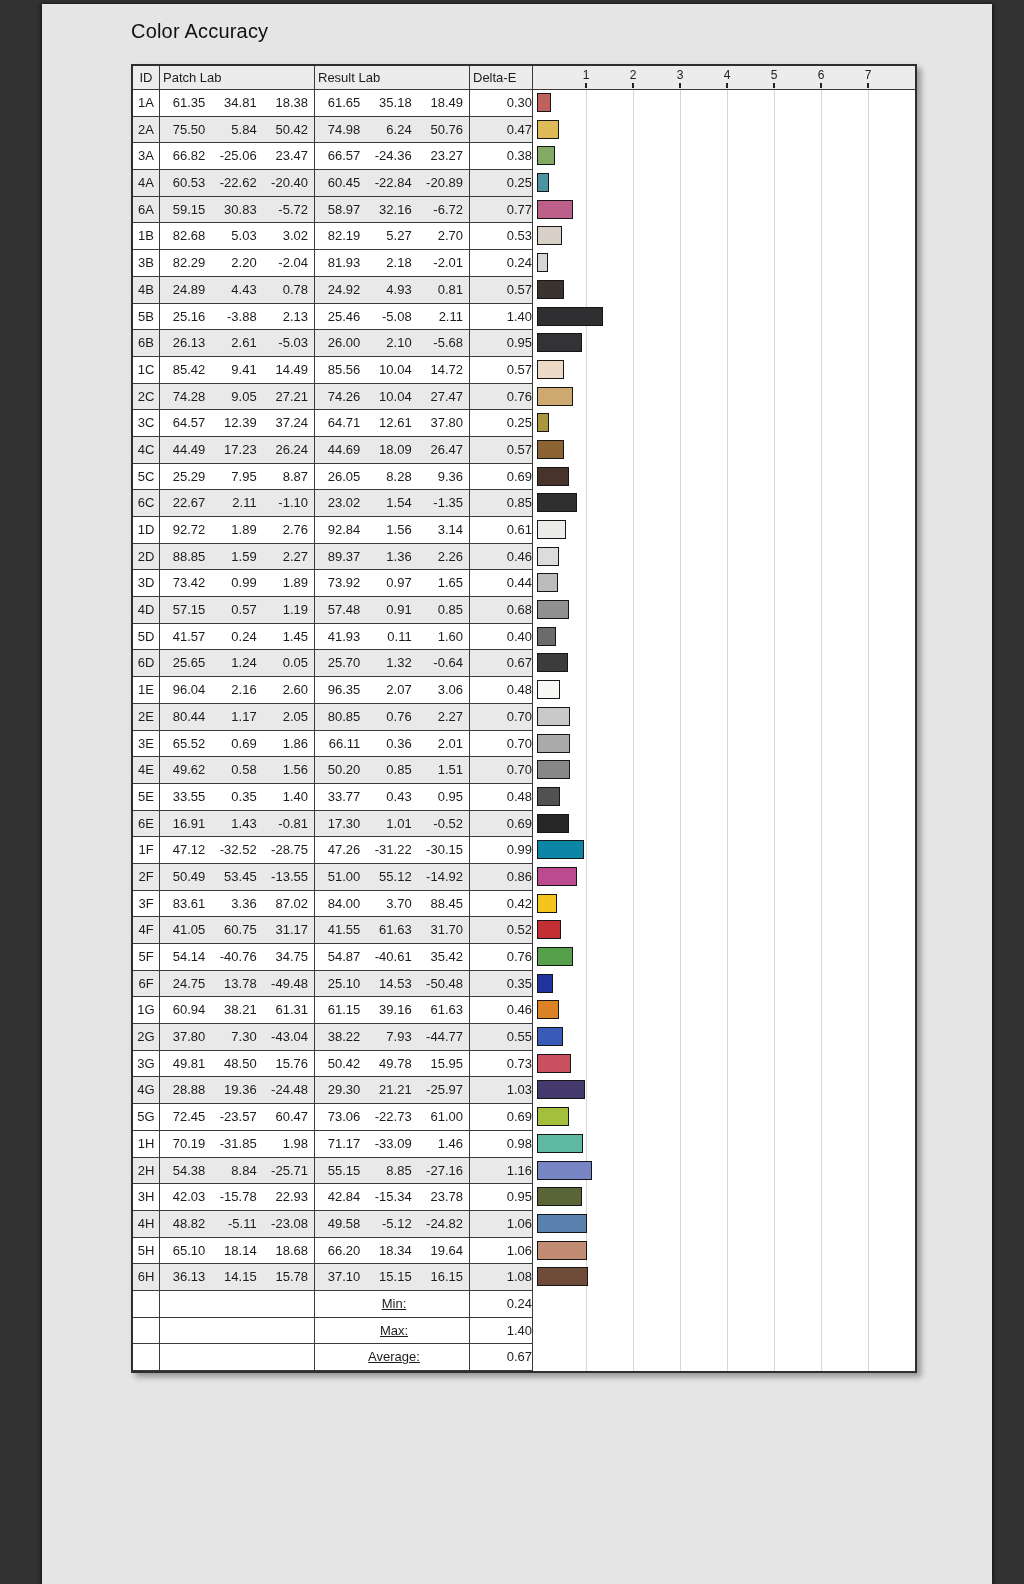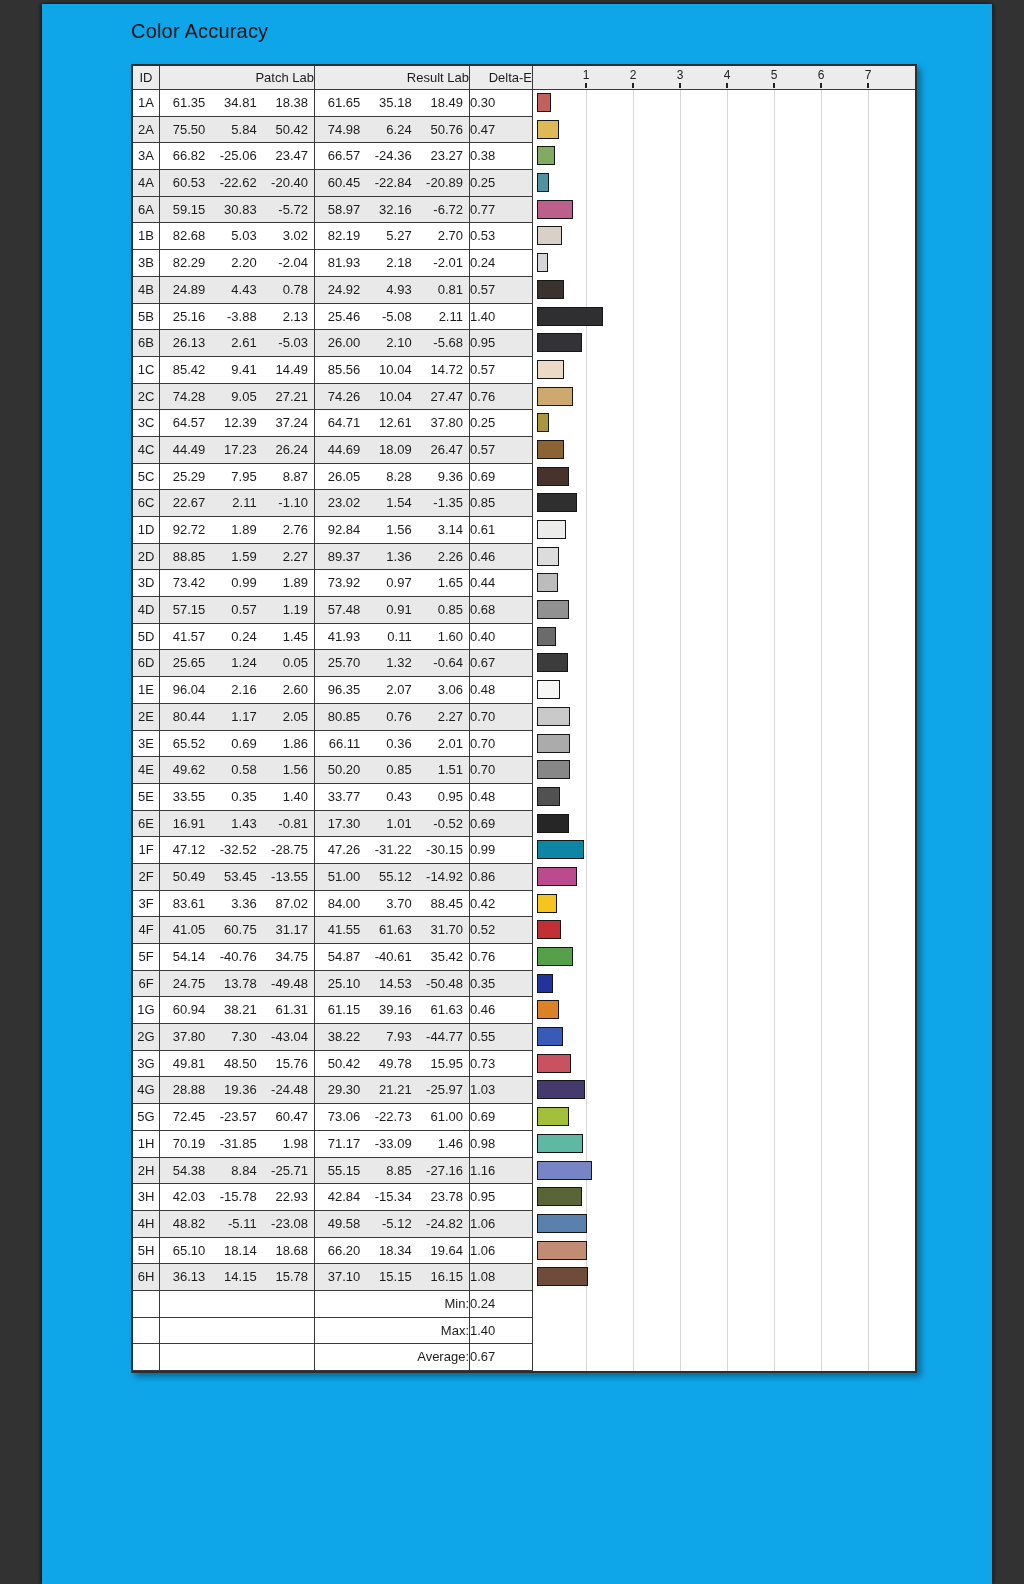--- a/index.html
+++ b/index.html
@@ -6,21 +6,21 @@
   body{
     width:1024px;height:1584px;
     background:#323232;
     font-family:"Liberation Sans","DejaVu Sans",sans-serif;
     color:#1c1c1c;
     position:relative;
     overflow:hidden;
   }
   .page{
     position:absolute;left:42px;top:4px;width:950px;height:1580px;
-    background:#0ea5e9;
+    background:#e5e5e5;
     box-shadow:-2px 0 3px rgba(0,0,0,.45), 2px 0 3px rgba(0,0,0,.45);
   }
   .title{
     position:absolute;left:89px;top:16px;
     font-size:20px;font-weight:400;color:#111;margin:0;letter-spacing:.2px;
   }
   .acc-table{
     position:absolute;left:89px;top:60px;width:782px;
     border:2px solid #2e2e2e;
     background:#fff;
@@ -30,48 +30,48 @@
   .hdr-row{display:flex;height:24px;background:#ececec;line-height:24px;font-size:13px;}
   .row{display:flex;height:26.7px;line-height:26.7px;font-size:13px;}
   .row.even .cell{background:#e9e9e9;}
   .row.odd  .cell{background:#ffffff;}
   .row.sum  .cell{background:#ffffff;}
   .cell{box-sizing:border-box;border-right:1px solid #3a3a3a;border-bottom:1px solid #3a3a3a;}
   .hdr-cell{box-sizing:border-box;border-right:1px solid #3a3a3a;border-bottom:1px solid #3a3a3a;background:#ececec;}
   .c-id{width:27px;text-align:center;}
   .c-lab{width:155px;display:flex;}
   .c-lab span{flex:1;text-align:right;padding-right:6px;}
-  .c-delta{width:63px;text-align:left;}
+  .c-delta{width:63px;text-align:right;}
   .c-chart{width:382px;position:relative;border:none;background:transparent;}
-  .hdr-left{padding-left:3px;text-align:right;}
+  .hdr-left{padding-left:3px;text-align:left;}
   .hdr-id{text-align:center;padding-left:0;}
   .bar{
     height:19px;margin-top:3px;margin-left:4px;
     border:1px solid #161616;
     position:relative;z-index:2;
     box-sizing:border-box;
   }
   .gridlines{position:absolute;left:400px;top:24px;width:382px;bottom:0;z-index:1;}
   .gridline{position:absolute;top:0;bottom:0;width:1px;background:#d6d6d6;}
   .tick-label{position:absolute;top:2px;transform:translateX(-50%);font-size:12px;line-height:14px;color:#222;}
   .tick-mark{position:absolute;bottom:1px;width:2px;height:5px;background:#222;transform:translateX(-50%);}
-  .sum-label{text-align:right;padding-left:4px;}
+  .sum-label{text-align:center;padding-left:4px;text-decoration:underline;}
 </style>
 </head>
 <body>
 
 <div class="page">
   <h1 class="title">Color Accuracy</h1>
 
   <div class="acc-table">
     <div class="hdr-row">
       <div class="hdr-cell c-id hdr-id">ID</div>
       <div class="hdr-cell hdr-left" style="width:155px">Patch Lab</div>
       <div class="hdr-cell hdr-left" style="width:155px">Result Lab</div>
-      <div class="hdr-cell hdr-left c-delta" style="text-align:right">Delta-E</div>
+      <div class="hdr-cell hdr-left c-delta" style="text-align:left">Delta-E</div>
       <div class="c-chart" style="background:#ececec;border-bottom:1px solid #3a3a3a;">
           <div class="tick-label" style="left: 53px;">1</div>
           <div class="tick-mark" style="left: 53px;"></div>
           <div class="tick-label" style="left: 100px;">2</div>
           <div class="tick-mark" style="left: 100px;"></div>
           <div class="tick-label" style="left: 147px;">3</div>
           <div class="tick-mark" style="left: 147px;"></div>
           <div class="tick-label" style="left: 194px;">4</div>
           <div class="tick-mark" style="left: 194px;"></div>
           <div class="tick-label" style="left: 241px;">5</div>

